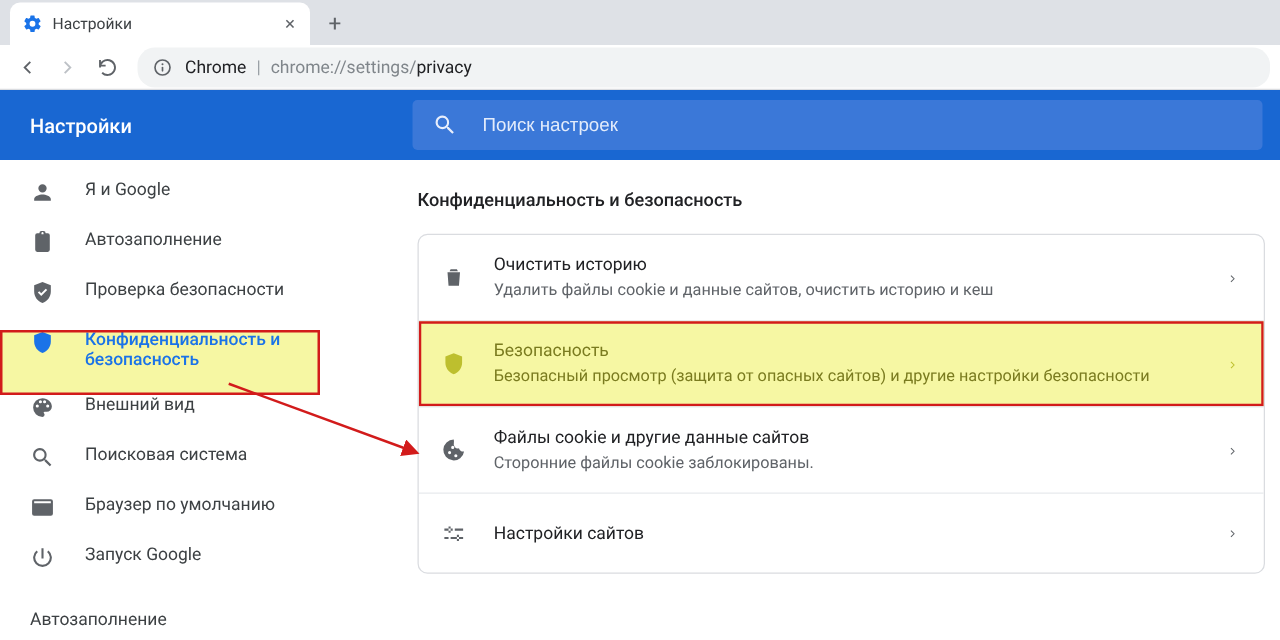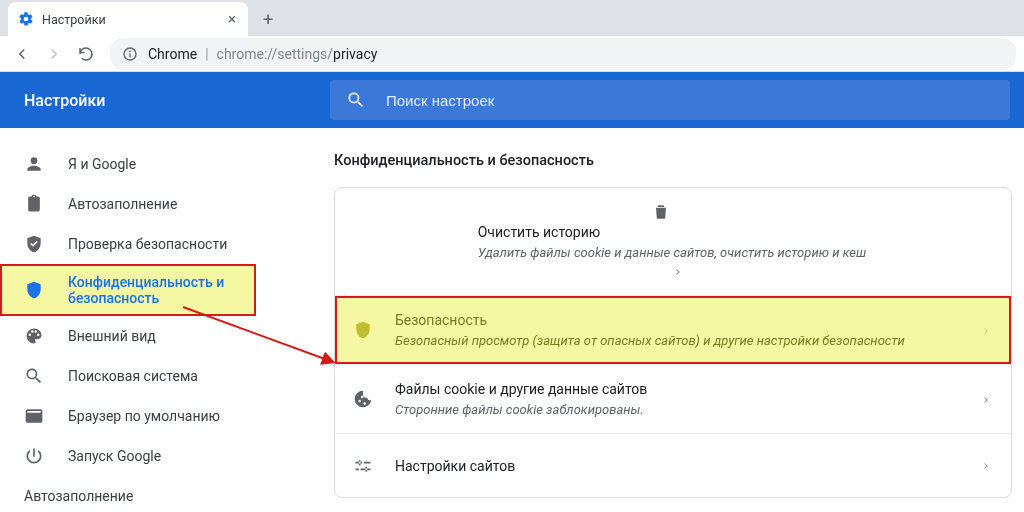--- a/index.html
+++ b/index.html
@@ -35,44 +35,44 @@
   .search-field { background: #3b78d8; border-radius: 4px; height: 40px; width: 680px;
                   display: flex; align-items: center; padding: 0 16px; }
   .search-field svg { width: 20px; height: 20px; fill: #e8eefc; margin-right: 18px; }
   .search-field input { background: transparent; border: 0; outline: 0; color: #fef9c3; font-size: 15px;
                          flex: 1; }
   .search-field input::placeholder { color: #e3ecfb; }
 
   
   .content { display: flex; height: calc(512px - 36px - 36px - 56px); }
   .sidebar { width: 256px; padding-top: 16px; }
-  .side-item { display: flex; align-items: center; height: 40px; padding: 0 0 0 24px;
+  .side-item { display: flex; height: 40px; padding: 0 0 0 24px;
                font-size: 14px; color: #3c4043; }
   .side-item.tall { height: 52px; }
   .side-item .ic { width: 20px; height: 20px; margin-right: 24px; color: #5f6368; display:flex;
                    align-items:center; justify-content:center; }
   .side-item .ic svg { width: 20px; height: 20px; fill: currentColor; }
   .side-item.selected { background: #f6f7a3; position: relative; }
   .side-item.selected .ic { color: #1a73e8; }
   .side-item.selected .lbl { color: #1a73e8; font-weight: 500; }
   .select-outline { position:absolute; inset:0; border:2px solid #d21b1b; pointer-events:none; }
   .side-more { padding: 12px 24px; font-size: 14px; color: #3c4043; }
 
   .main { flex: 1; padding: 24px 12px 0 78px; }
   .section-title { font-size: 14.5px; color: #202124; font-weight: 500; margin-bottom: 18px; }
   .card { border: 1px solid #dadce0; border-radius: 8px; overflow: hidden; }
   .row { display: flex; align-items: center; min-height: 64px; padding: 14px 20px 14px 18px;
          border-top: 1px solid #e8eaed; position: relative; }
-  .row:first-child { border-top: 0; flex-direction: column; }
+  .row:first-child { border-top: 0; }
   .row .ric { width: 20px; height: 20px; margin-right: 22px; color: #5f6368; flex-shrink:0;
               display:flex; align-items:center; justify-content:center; }
   .row .ric svg { width: 20px; height: 20px; fill: currentColor; }
   .row-body { flex: 1; min-width: 0; }
   .row-title { font-size: 14px; color: #202124; line-height: 20px; }
-  .row-sub { font-size: 13px; color: #5f6368; line-height: 18px; margin-top: 2px; font-style: italic; }
+  .row-sub { font-size: 13px; color: #5f6368; line-height: 18px; margin-top: 2px; }
   .row-chevron { color: #5f6368; margin-left: 12px; }
   .row.highlight { background: #f6f7a3; }
   .row.highlight .row-title, .row.highlight .row-sub { color: #7a7b1f; }
   .row .row-outline { position:absolute; inset:0; border:2px solid #d21b1b; pointer-events:none; }
 
   
   .arrow-svg { position: absolute; left: 178px; top: 302px; pointer-events: none; }
 </style>
 </head>
 <body>

